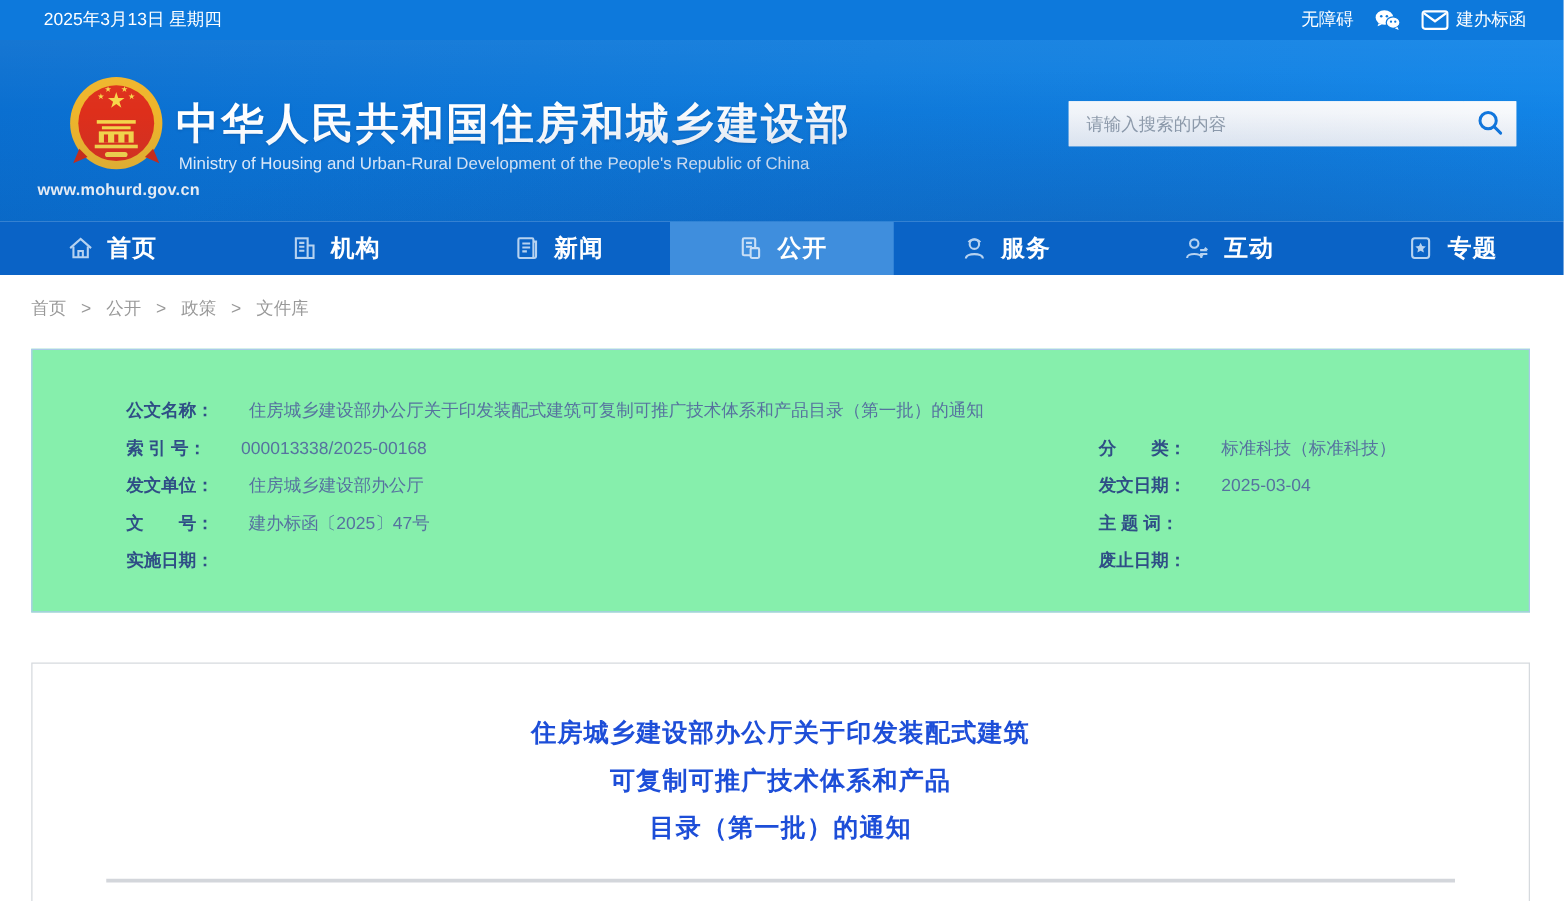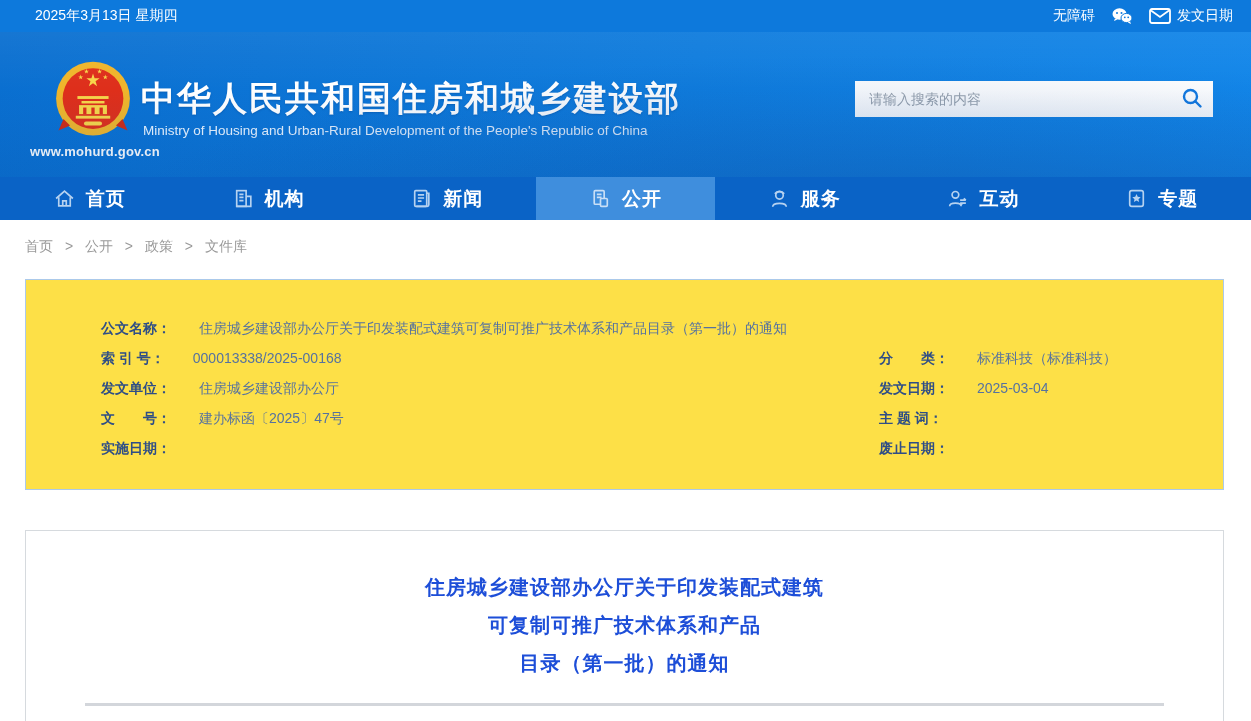--- a/index.html
+++ b/index.html
@@ -3,21 +3,21 @@
 <meta charset="utf-8">
 <style>
   * { box-sizing: border-box; margin: 0; padding: 0; }
   html, body { width: 1251px; height: 721px; overflow: hidden; }
   body { font-family: "Liberation Sans", "DejaVu Sans", sans-serif; background: #fff; }
 
   
   .topbar {
     height: 32px; background: #0d79dc; color: #fff;
     display: flex; align-items: center; justify-content: space-between;
-    padding: 0 18px 0 35px; font-size: 14px;
+    padding: 0 30px 0 35px; font-size: 14px;
   }
   .topbar-right { display: flex; align-items: flex-start; gap: 16px; }
   .topbar-link { display: flex; align-items: center; gap: 6px; cursor: pointer; color:#fff; }
   .topbar svg { display: block; }
 
   
   .header {
     position: relative; height: 145px;
     background: linear-gradient(100deg, #0a6fd0 0%, #0f7cdd 55%, #1286e9 100%);
   }
@@ -66,21 +66,21 @@
   .breadcrumb {
     margin: 16px 0 0 25px; height: 20px; line-height: 20px;
     color: #999; font-size: 14px;
   }
   .breadcrumb .crumb { color: #999; cursor: pointer; }
   .breadcrumb .sep { margin: 0 8px; color: #999; }
 
   
   .info-box {
     width: 1199px; margin: 23px 0 0 25px;
-    background: #fde047; border: 1px solid #abc9ea;
+    background: #86efac; border: 1px solid #abc9ea;
     padding: 33px 20px 26px 75px; font-size: 14px;
   }
   .info-row { display: flex; line-height: 30px; }
   .info-cell { display: flex; align-items: flex-end; }
   .info-cell.left { width: 778px; flex: none; }
   .info-cell.right { flex: 1; }
   .info-label { font-weight: bold; color: #2f4e86; white-space: pre; }
   .info-value { color: #56729f; margin-left: 28px; }
 
   
@@ -120,21 +120,21 @@
         <path d="M19 14.6 L20 17 L16.8 15.6 Z" fill="#fff"></path>
       </svg>
     </span>
     <span class="topbar-link">
       <span class="topbar-icon">
         <svg width="22" height="16" viewBox="0 0 22 16">
           <rect x="1" y="1" width="20" height="14" rx="2" fill="none" stroke="#fff" stroke-width="1.8"></rect>
           <path d="M2 2.5 L11 9 L20 2.5" fill="none" stroke="#fff" stroke-width="1.8"></path>
         </svg>
       </span>
-      <span>发文日期</span>
+      <span>建办标函</span>
     </span>
   </div>
 </div>
 
 <div class="header">
   <svg class="emblem" viewBox="0 0 100 100">
     <defs>
       <path id="star" d="M0,-1 L0.2245,-0.309 0.9511,-0.309 0.3633,0.118 0.5878,0.809 0,0.382 -0.5878,0.809 -0.3633,0.118 -0.9511,-0.309 -0.2245,-0.309 Z"></path>
     </defs>
     <circle cx="50" cy="47" r="45" fill="#efb52b"></circle>

